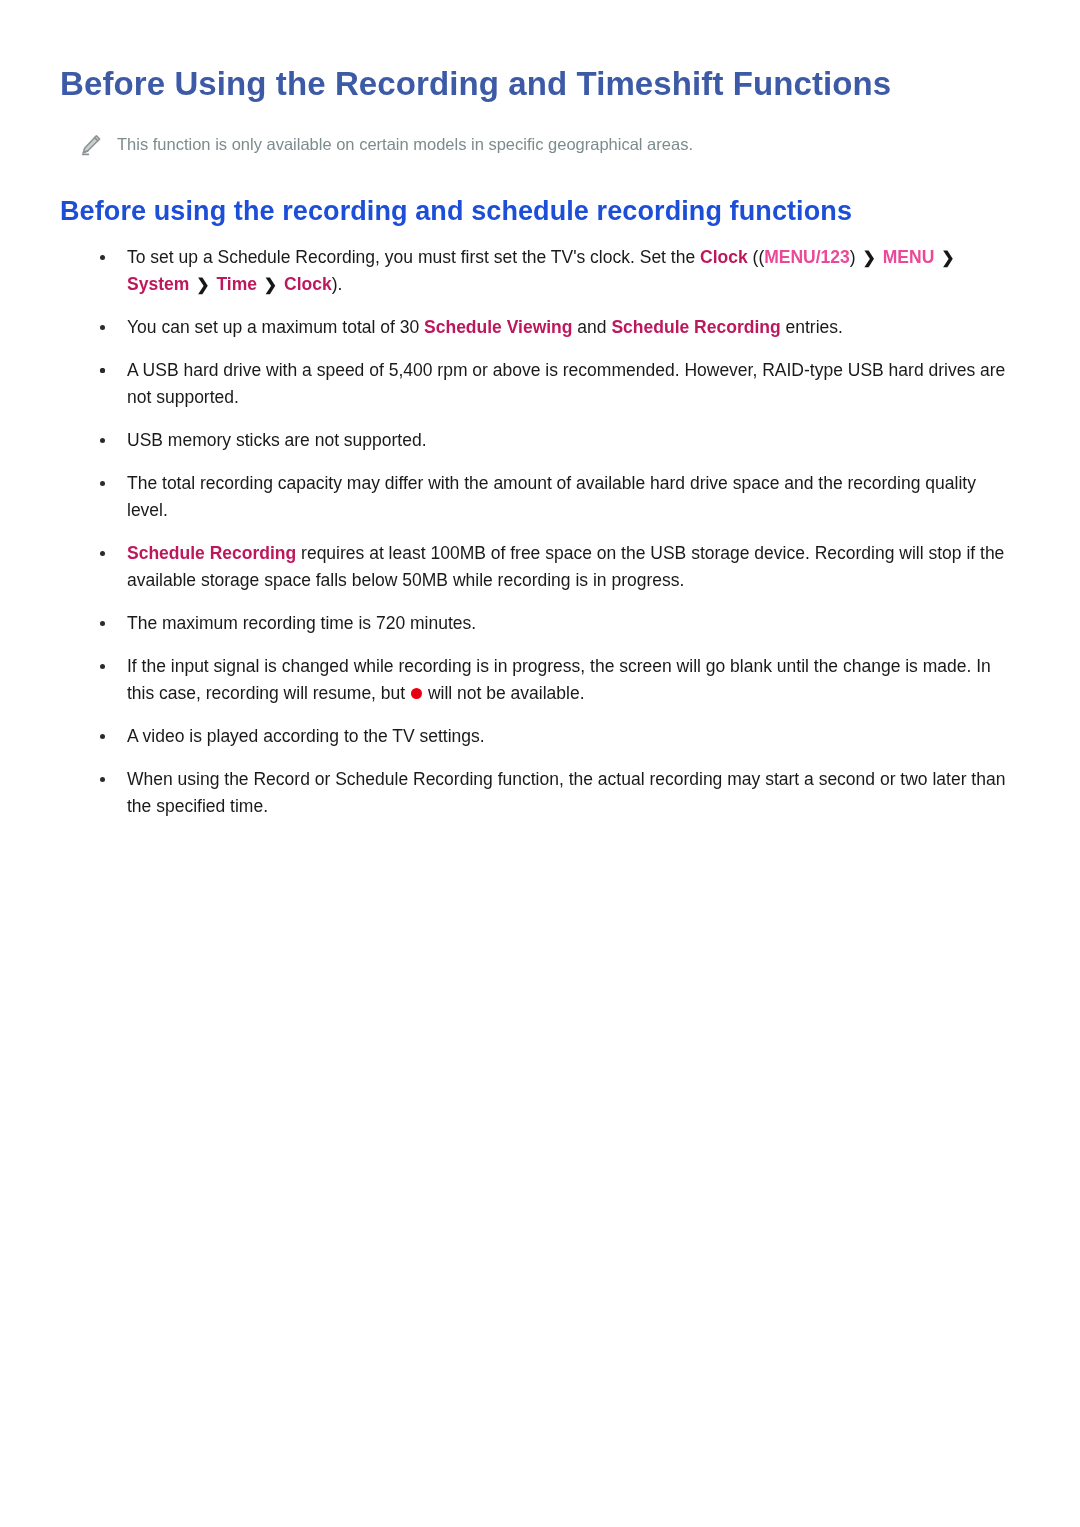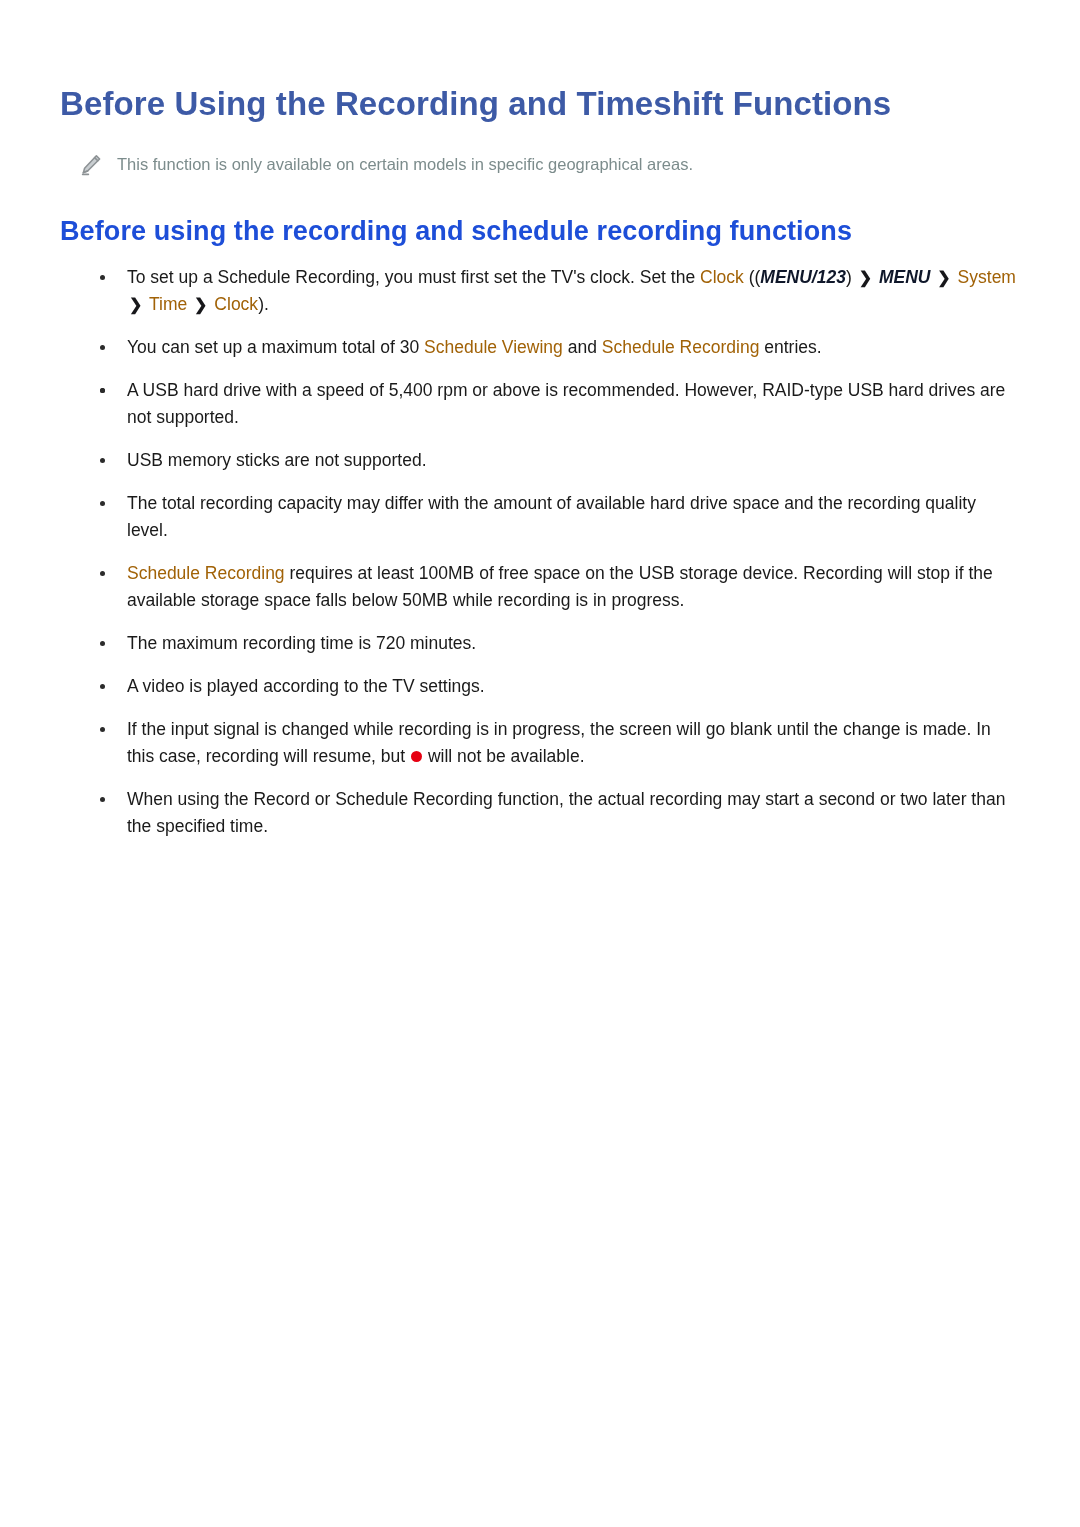--- a/index.html
+++ b/index.html
@@ -21,21 +21,21 @@
     position: relative;
     width: 1080px;
     height: 1527px;
     box-sizing: border-box;
     padding: 0 60px;
   }
 
   
   .page-title {
     margin: 0;
-    padding-top: 84px;
+    padding-top: 64px;
     font-size: 33px;
     line-height: 40px;
     font-weight: bold;
     color: #3d5aa6;
     letter-spacing: 0.1px;
   }
 
   
   .note {
     display: flex;
@@ -89,27 +89,26 @@
     left: 40px;
     top: 11px;
     width: 5px;
     height: 5px;
     border-radius: 50%;
     background: #2b2b2b;
   }
 
   
   .kw-blue {
-    color: #a16207;
-    font-weight: normal;
+    color: #be185d;
+    font-weight: bold;
   }
   .kw-teal {
-    color: #0f172a;
+    color: #ec4899;
     font-weight: bold;
-    font-style: italic;
   }
   .chevron {
     color: #17171a;
     font-weight: bold;
     font-size: 16px;
     padding: 0 2px;
   }
   .rec-dot {
     display: inline-block;
     width: 11px;
@@ -147,18 +146,18 @@
 
   <ul class="bullet-list">
       <li class="bullet-item"><span class="bullet-dot"></span><span>To set up a Schedule Recording, you must first set the TV's clock. Set the </span><span class="kw-blue">Clock</span><span> ((</span><span class="kw-teal">MENU/123</span><span>) </span><span class="chevron">❯</span><span> </span><span class="kw-teal">MENU</span><span> </span><span class="chevron">❯</span><span> </span><span class="kw-blue">System</span><span> </span><span class="chevron">❯</span><span> </span><span class="kw-blue">Time</span><span> </span><span class="chevron">❯</span><span> </span><span class="kw-blue">Clock</span><span>).</span></li>
       <li class="bullet-item"><span class="bullet-dot"></span><span>You can set up a maximum total of 30 </span><span class="kw-blue">Schedule Viewing</span><span> and </span><span class="kw-blue">Schedule Recording</span><span> entries.</span></li>
       <li class="bullet-item"><span class="bullet-dot"></span></li>
       <li class="bullet-item"><span class="bullet-dot"></span><span>A USB hard drive with a speed of 5,400 rpm or above is recommended. However, RAID-type USB hard drives are not supported.</span></li>
       <li class="bullet-item"><span class="bullet-dot"></span><span>USB memory sticks are not supported.</span></li>
       <li class="bullet-item"><span class="bullet-dot"></span><span>The total recording capacity may differ with the amount of available hard drive space and the recording quality level.</span></li>
       <li class="bullet-item"><span class="bullet-dot"></span><span class="kw-blue">Schedule Recording</span><span> requires at least 100MB of free space on the USB storage device. Recording will stop if the available storage space falls below 50MB while recording is in progress.</span></li>
       <li class="bullet-item"><span class="bullet-dot"></span><span>The maximum recording time is 720 minutes.</span></li>
+      <li class="bullet-item"><span class="bullet-dot"></span><span>If the input signal is changed while recording is in progress, the screen will go blank until the change is made. In this case, recording will resume, but </span><span class="rec-dot"></span><span> will not be available.</span></li>
       <li class="bullet-item"><span class="bullet-dot"></span><span>A video is played according to the TV settings.</span></li>
-      <li class="bullet-item"><span class="bullet-dot"></span><span>If the input signal is changed while recording is in progress, the screen will go blank until the change is made. In this case, recording will resume, but </span><span class="rec-dot"></span><span> will not be available.</span></li>
       <li class="bullet-item"><span class="bullet-dot"></span><span>When using the Record or Schedule Recording function, the actual recording may start a second or two later than the specified time.</span></li>
     </ul>
 
 </div>
 
 </body></html>

